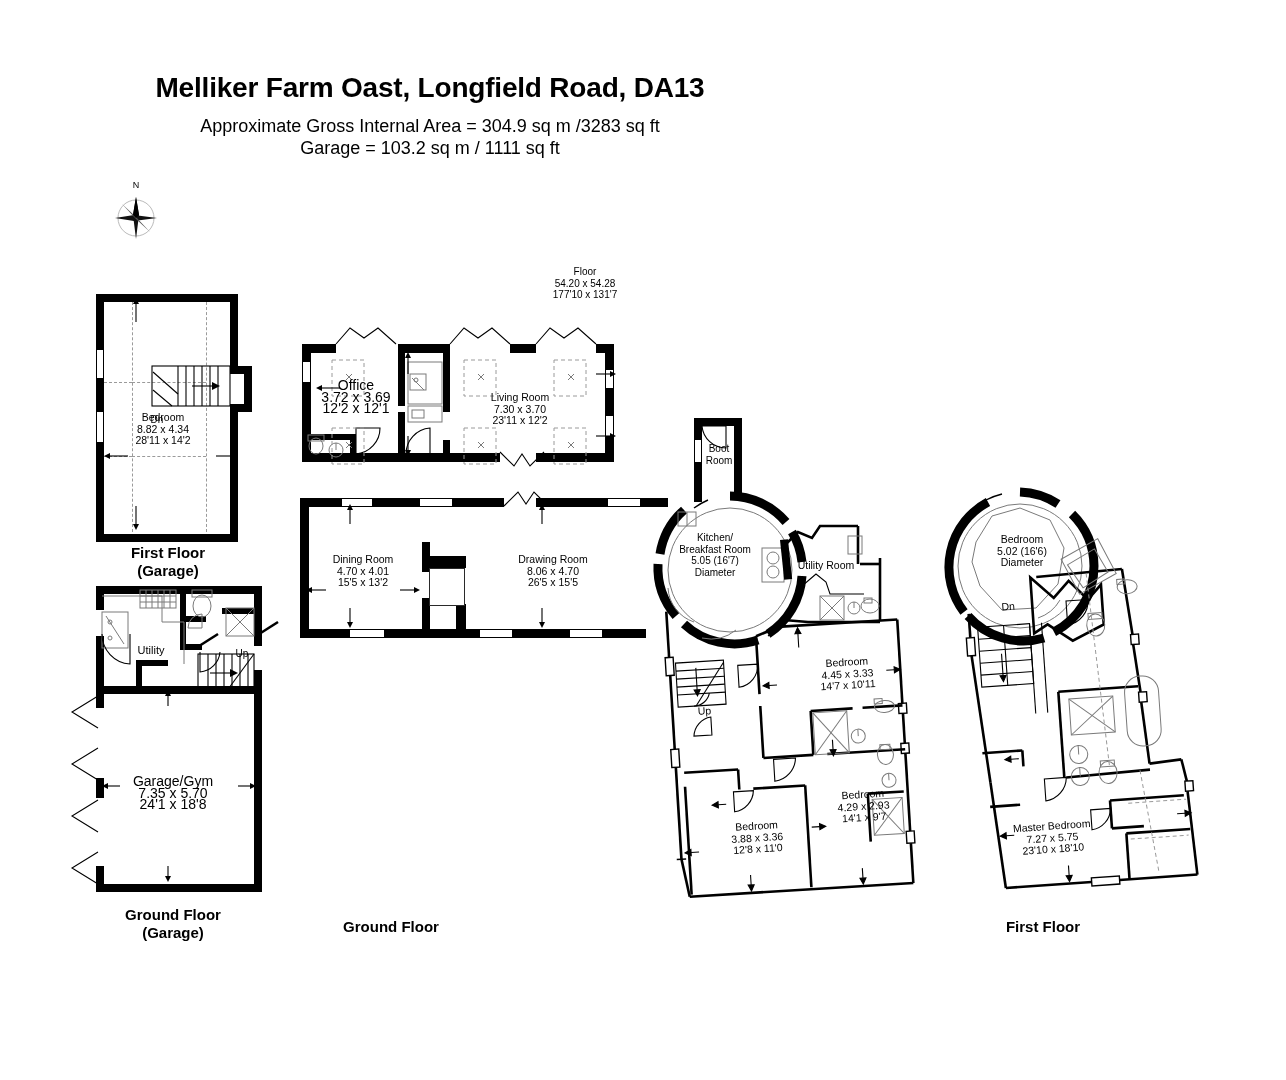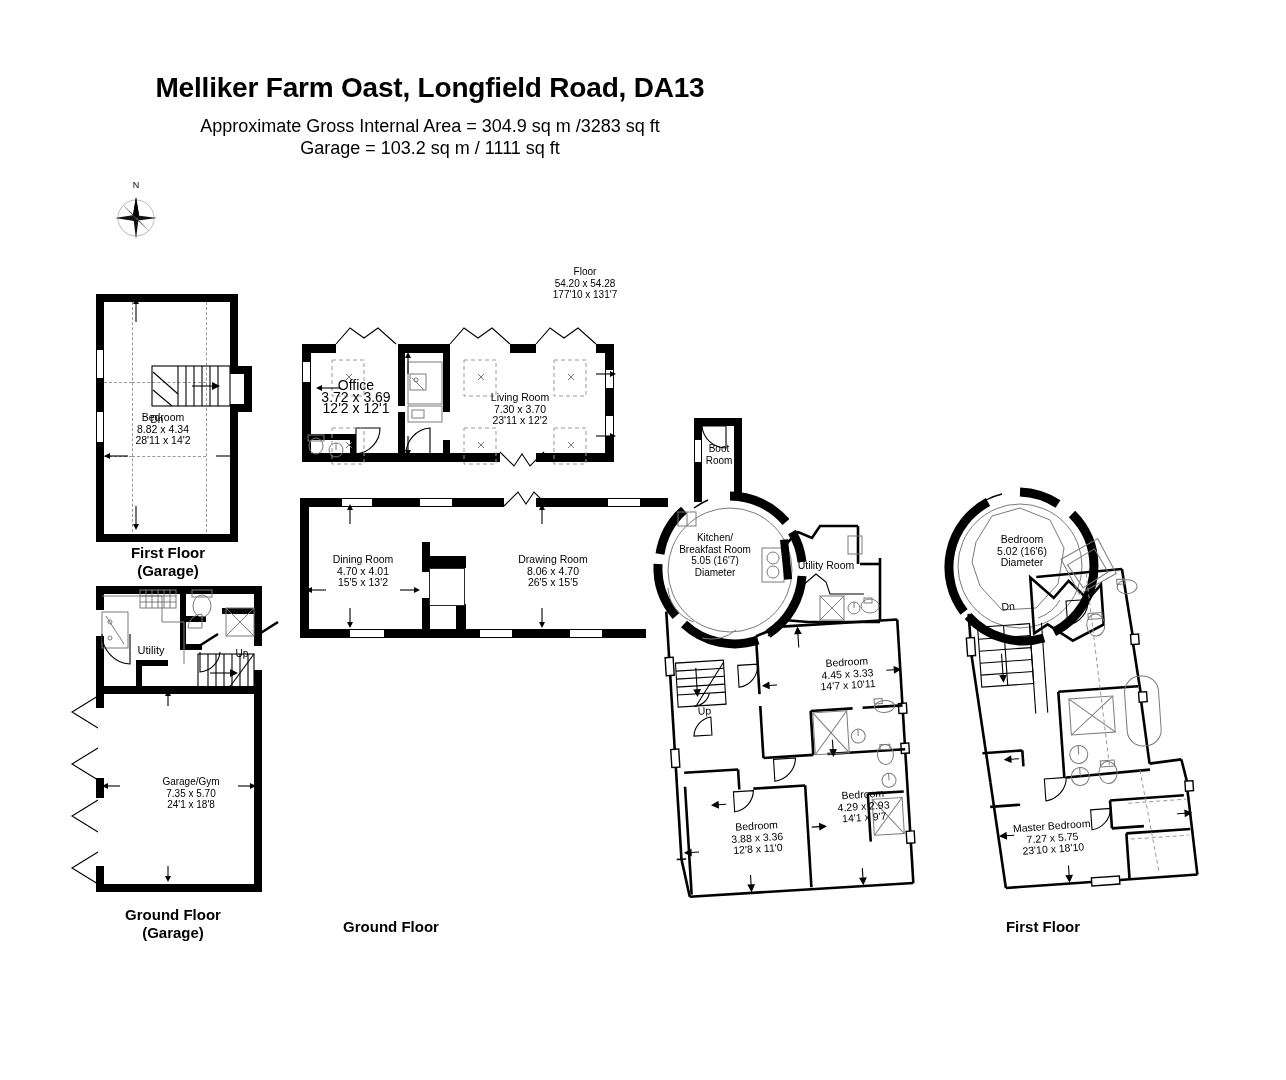--- a/index.html
+++ b/index.html
@@ -208,21 +208,21 @@
     <line x1="72" y1="6" x2="72" y2="16" class="stt"></line>
       <polygon points="69,6 75,6 72,0" class="stf"></polygon>
     <line x1="72" y1="176" x2="72" y2="186" class="stt"></line>
       <polygon points="69,186 75,186 72,192" class="stf"></polygon>
     <line x1="12" y1="96" x2="24" y2="96" class="stt"></line>
       <polygon points="12,93 12,99 6,96" class="stf"></polygon>
     <line x1="142" y1="96" x2="154" y2="96" class="stt"></line>
       <polygon points="154,93 154,99 160,96" class="stf"></polygon>
   </svg>
 
-  <div class="lbl" style="left:116px;top:776px;width:150px;font-size:10px;">
+  <div class="lbl" style="left:98px;top:776px;width:150px;font-size:14px;">
     <div>Garage/Gym</div>
     <div>7.35 x 5.70</div>
     <div>24'1 x 18'8</div>
   </div>
 
   <div class="abs floorcap" style="left:78px;top:906px;width:190px;">
     <div>Ground Floor</div>
     <div>(Garage)</div>
   </div>
 </div>

